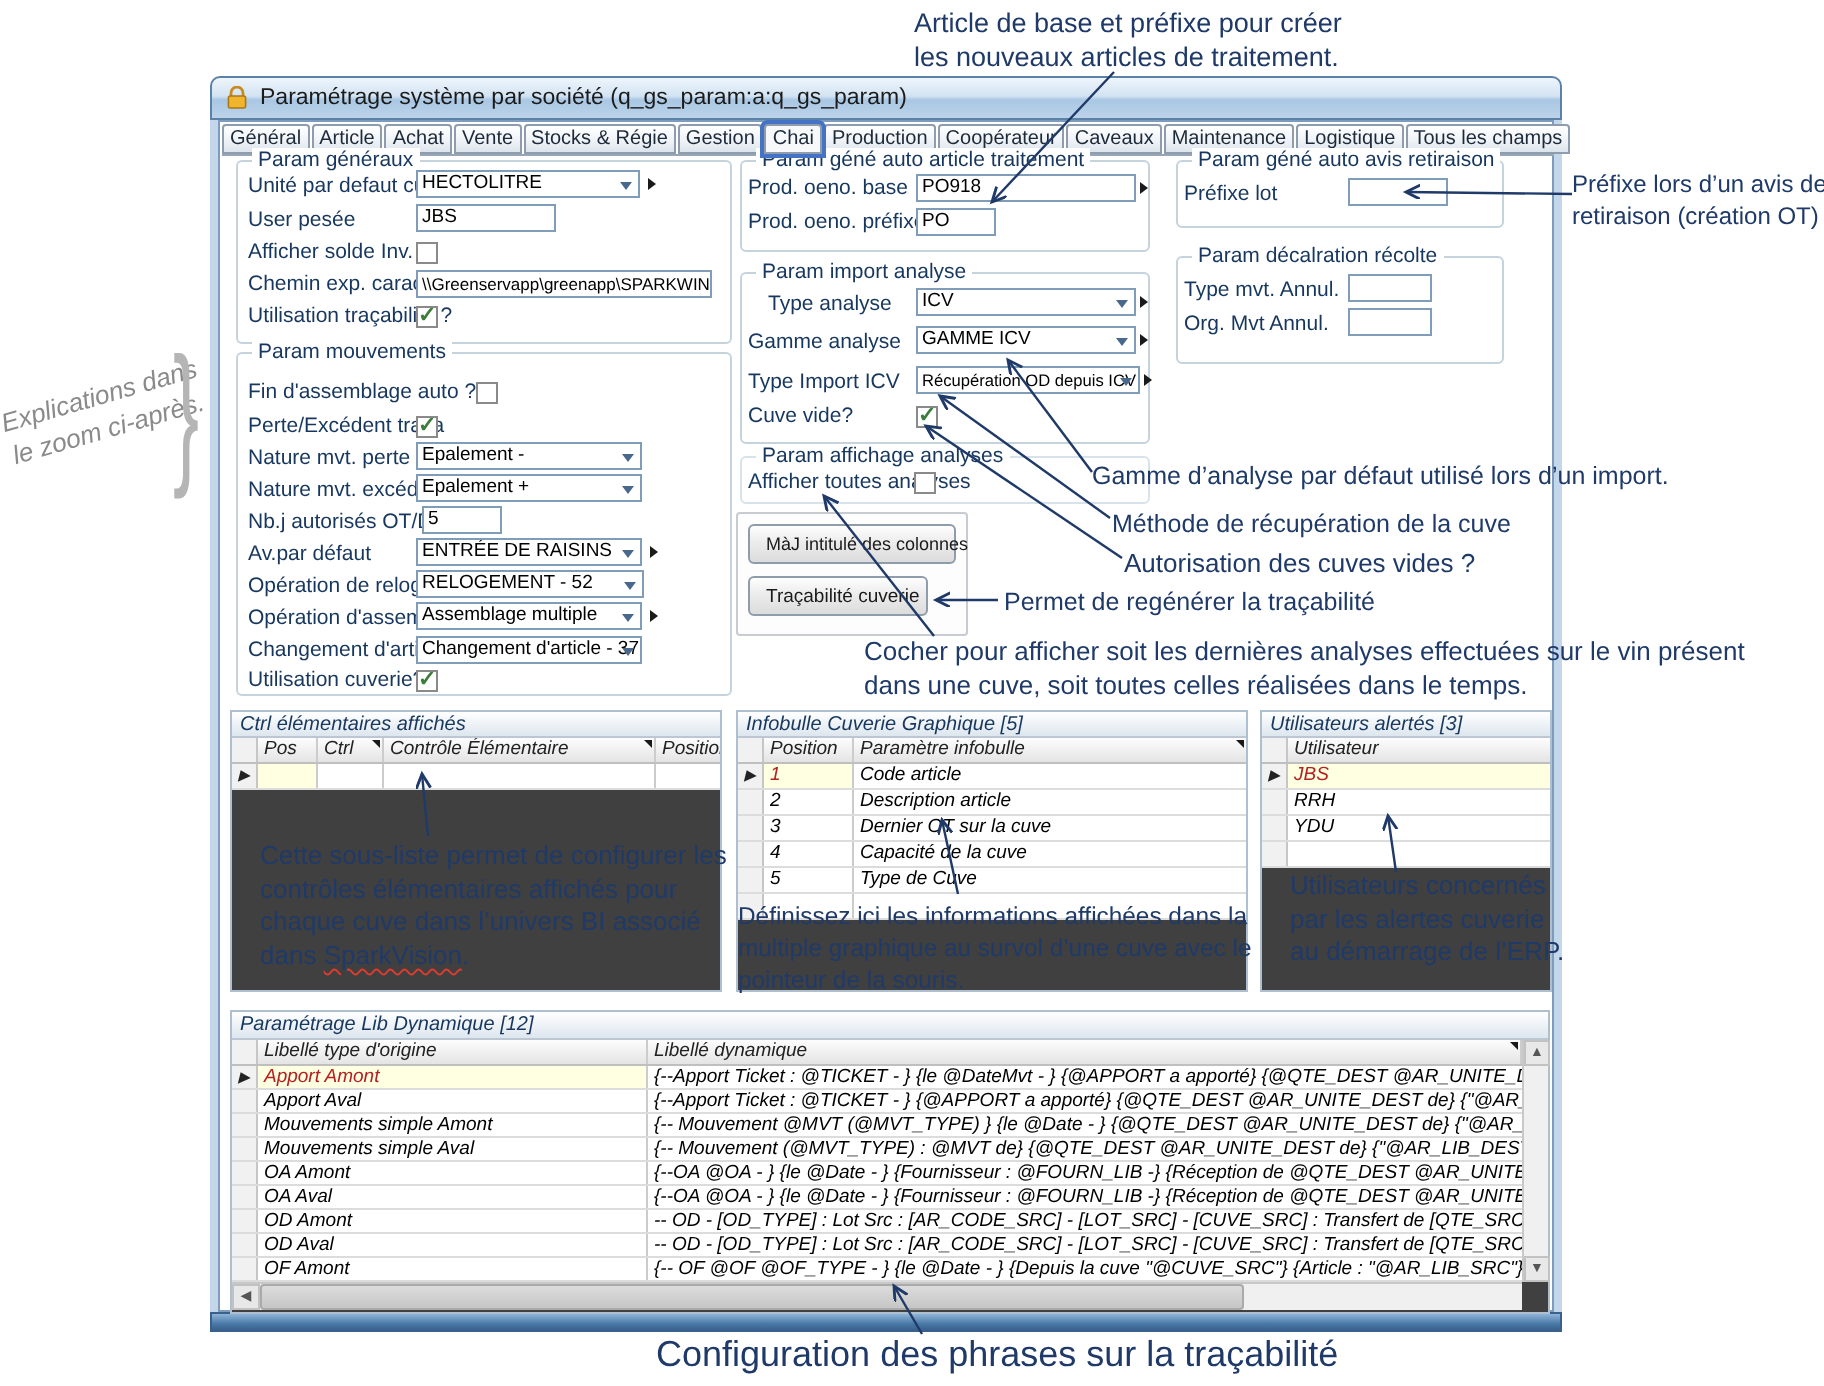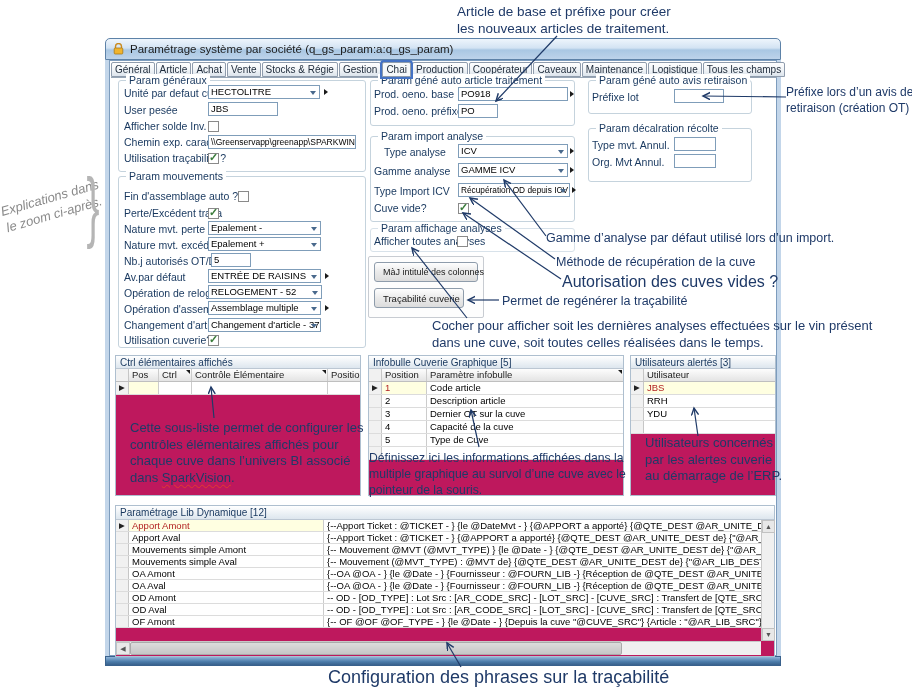--- a/index.html
+++ b/index.html
@@ -38,21 +38,21 @@
   .cb { position:absolute; width:11px; height:11px; border:1px solid #8a8a8a; background:#fff; }
   .cb.on::after { content:"✓"; position:absolute; left:0px; top:-3px; font-size:11px;
     font-weight:bold; color:#3c7d3c; }
   .mk { position:absolute; width:0; height:0; border-left:4px solid #1a1a1a;
     border-top:3px solid transparent; border-bottom:3px solid transparent; }
   .btn { position:absolute; border:1px solid #8e9cab; border-radius:3px;
     background:linear-gradient(#fefefe,#ececec 45%,#dcdcdc); display:flex; align-items:center;
     gap:3px; padding:0 5px; font-size:9.5px; color:#1a1a1a; white-space:nowrap; }
   .toolpanel { position:absolute; border:1px solid #c8ccd2; border-radius:2px; background:#fdfdfd; }
   
-  .panel { position:absolute; border:1px solid #aebfcf; background:#be185d; overflow:hidden; }
+  .panel { position:absolute; border:1px solid #aebfcf; background:#404040; overflow:hidden;font-style:italic; }
   .ptitle { height:13px; line-height:13px; background:linear-gradient(#ffffff,#dde6ee);
     border-bottom:1px solid #bcc7d3; font-size:10px; color:#17375e; padding-left:4px; white-space:nowrap; }
   .ghead { display:flex; height:13px; background:linear-gradient(#fdfdfd,#e4e4e4);
     border-bottom:1px solid #bfbfbf; font-size:9.5px; color:#222; }
   .grow { display:flex; height:13px; border-bottom:1px solid #dcdcdc; font-size:9.5px; color:#000; background:#fff; }
   .gcell { border-right:1px solid #cccccc; padding:0 3px; line-height:12px;
     white-space:nowrap; overflow:hidden; position:relative; }
   .selc { width:13px; min-width:13px; background:#f1f1f1; border-right:1px solid #c6c6c6;
     text-align:center; line-height:12px; font-size:7.5px; color:#222; }
   .cur { background:#ffffe1 !important; color:#b22222; }
@@ -285,20 +285,26 @@
       <div class="gcell" style="flex:1;border-right:none">YDU</div>
     </div>
     <div class="grow">
       <div class="gcell selc"></div>
       <div class="gcell" style="flex:1;border-right:none"></div>
     </div>
   </div>
 
   <div class="panel" style="left:115px;top:505px;width:660px;height:152px">
     <div class="ptitle" style="height:14px;line-height:14px">Paramétrage Lib Dynamique [12]</div>
+    <div class="ghead">
+      <div class="gcell selc"></div>
+      <div class="gcell" style="width:195px">Libellé type d'origine</div>
+      <div class="gcell" style="flex:1"><span>Libellé dynamique</span><i class="sortmark"></i></div>
+      <div class="gcell" style="width:13px;border-right:none;background:#ececec"></div>
+    </div>
     <div class="grow" style="height:12px">
       <div class="gcell selc">▶</div>
       <div class="gcell cur" style="width:195px">Apport Amont</div>
       <div class="gcell" style="flex:1;border-right:none">{--Apport Ticket : @TICKET - }  {le @DateMvt - } {@APPORT a apporté}  {@QTE_DEST @AR_UNITE_DEST de} {"@AR_LIB_DEST"}  {(lot : "</div>
     </div>
     <div class="grow" style="height:12px">
       <div class="gcell selc"></div>
       <div class="gcell" style="width:195px">Apport Aval</div>
       <div class="gcell" style="flex:1;border-right:none">{--Apport Ticket : @TICKET - }  {@APPORT a apporté}  {@QTE_DEST @AR_UNITE_DEST de} {"@AR_LIB_DEST"}  {(lot :  "@LOT_DEST")}</div>
     </div>
@@ -347,21 +353,21 @@
     <div class="sbtn">◀</div>
     <div class="thumb" style="width:492px"></div>
   </div>
 
   <div class="ann" style="left:457px;top:4px;width:228px;font-size:13.5px">Article de base et préfixe pour créer les nouveaux articles de traitement.</div>
   <div class="ann" style="left:786px;top:84px;width:132px;font-size:12px;line-height:16px">Préfixe lors d’un avis de retiraison (création OT)</div>
   <div class="ann gray" style="left:0px;top:190px;width:104px;text-align:center;transform:rotate(-16deg)">Explications dans le zoom ci-après.</div>
   <div class="brace" style="left:80px;top:166px">}</div>
   <div class="ann" style="left:546px;top:230px;font-size:12.5px;white-space:nowrap">Gamme d’analyse par défaut utilisé lors d’un import.</div>
   <div class="ann" style="left:556px;top:254px;font-size:12.5px;white-space:nowrap">Méthode de récupération de la cuve</div>
-  <div class="ann" style="left:562px;top:274px;font-size:16px;white-space:nowrap">Autorisation des cuves vides ?</div>
+  <div class="ann" style="left:562px;top:274px;font-size:13px;white-space:nowrap">Autorisation des cuves vides ?</div>
   <div class="ann" style="left:502px;top:293px;font-size:12.5px;white-space:nowrap">Permet de regénérer la traçabilité</div>
   <div class="ann" style="left:432px;top:318px;width:468px">Cocher pour afficher soit les dernières analyses effectuées sur le vin présent dans une cuve, soit toutes celles réalisées dans le temps.</div>
   <div class="ann" style="left:130px;top:420px;width:235px"><span>Cette sous-liste permet de configurer les contrôles élémentaires affichés pour chaque cuve dans l’univers BI associé dans </span><span class="sv">SparkVision</span><span>.</span></div>
   <div class="ann" style="left:369px;top:450px;width:268px;font-size:12.2px;line-height:16px">Définissez ici les informations affichées dans la multiple graphique au survol d’une cuve avec le pointeur de la souris.</div>
   <div class="ann" style="left:645px;top:435px;width:140px">Utilisateurs concernés par les alertes cuverie au démarrage de l’ERP.</div>
   <div class="ann" style="left:328px;top:669px;font-size:18px;white-space:nowrap">Configuration des phrases sur la traçabilité</div>
 
   <svg class="arrows" viewBox="0 0 912 693">
     <defs>
       <marker id="ah" markerWidth="9" markerHeight="9" refX="6" refY="3" orient="auto">

